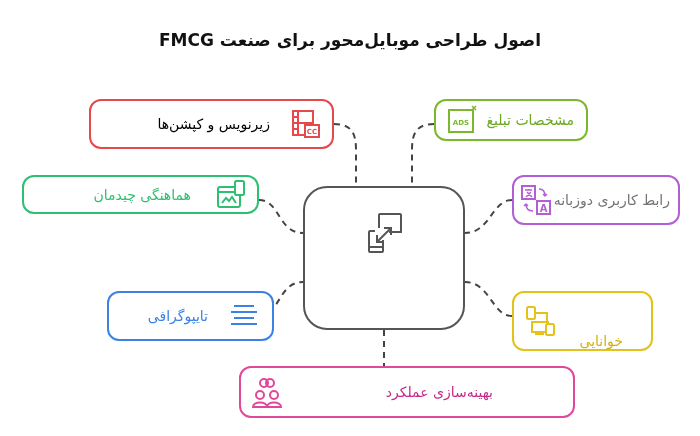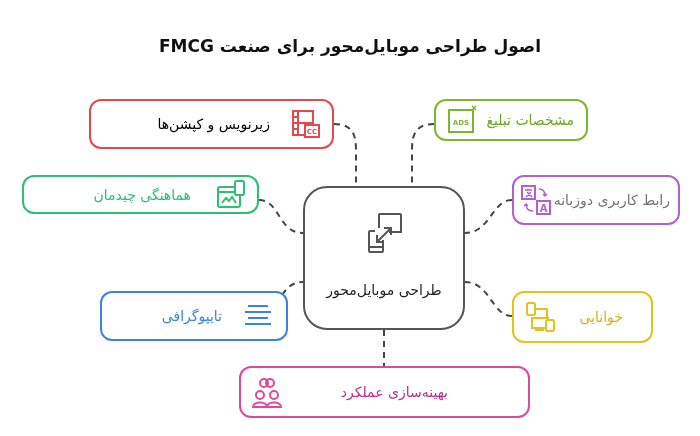--- a/index.html
+++ b/index.html
@@ -1,17 +1,17 @@
 <!DOCTYPE html>
 <html><head>
   <meta charset="utf-8">
   <style>
     html, body { margin: 0; padding: 0; background: #ffffff; }
     body { width: 700px; height: 436px; position: relative; overflow: hidden; font-family: "DejaVu Sans", sans-serif; }
-    .title { position: absolute; left: 0; top: 36px; width: 700px; text-align: center; font-size: 17px; font-weight: bold; color: #111; direction: rtl; }
+    .title { position: absolute; left: 0; top: 30px; width: 700px; text-align: center; font-size: 17px; font-weight: bold; color: #111; direction: rtl; }
     svg.connectors { position: absolute; left: 0; top: 0; width: 700px; height: 436px; }
     .node { position: absolute; box-sizing: border-box; border: 2px solid; border-radius: 12px; background: #fff; display: flex; align-items: center; direction: rtl; }
     .node .label { font-size: 14px; white-space: nowrap; }
     .node .icon { position: absolute; top: 50%; transform: translateY(-50%); width: 32px; height: 32px; }
     .center { position: absolute; left: 303px; top: 186px; width: 162px; height: 144px; border: 2px solid #555; border-radius: 24px; box-sizing: border-box; background: #fff; }
     .center .icon { position: absolute; left: 62px; top: 24px; width: 38px; height: 42px; }
     .center .label { position: absolute; left: 0; top: 94px; width: 158px; text-align: center; font-size: 14px; color: #222; direction: rtl; }
   </style>
 </head>
 <body>
@@ -76,46 +76,46 @@
         <path d="M5 6 L12 6 M8.5 5 L8.5 6 M6 13 L11 8 M7 8 L12 13" stroke-width="1.5"></path>
       <rect x="17" y="17" width="13" height="13"></rect>
       <text x="23.5" y="28" font-size="10" text-anchor="middle" fill="#b25fd6" stroke="none" font-family="DejaVu Sans, sans-serif" font-weight="bold">A</text>
       <path d="M19 5 C23 5 25 8 25 12 M23 10 L25 12 L27 10" stroke-width="1.5"></path>
       <path d="M13 27 C8 27 6 24 6 20 M8 22 L6 20 L4 22" stroke-width="1.5"></path>
     </svg>
   </span>
   <span class="label" style="color:#737373; margin-right:8px;">رابط کاربری دوزبانه</span>
 </div>
 
-<div class="node" style="left:100px; top:291px; width:188px; height:50px; border-color:#3b82e6;">
+<div class="node" style="left:107px; top:291px; width:167px; height:50px; border-color:#3b82e6;">
   <span class="icon" style="right:12px;">
     <svg width="32" height="32" viewBox="0 0 32 32" fill="none" stroke="#3b82e6" stroke-width="2">
       <line x1="6" y1="6" x2="26" y2="6"></line>
         <line x1="3" y1="12" x2="29" y2="12"></line>
         <line x1="6" y1="18" x2="26" y2="18"></line>
         <line x1="3" y1="24" x2="29" y2="24"></line>
     </svg>
   </span>
   <span class="label" style="color:#3b82e6; margin-right:64px;">تایپوگرافی</span>
 </div>
 
-<div class="node" style="left:512px; top:291px; width:141px; height:52px; border-color:#e2c21b;">
+<div class="node" style="left:512px; top:291px; width:141px; height:60px; border-color:#e2c21b;align-items:flex-end;">
   <span class="icon" style="left:10px;">
     <svg width="32" height="32" viewBox="0 0 32 32" fill="none" stroke="#e2c21b" stroke-width="2">
       <rect x="3" y="2" width="8" height="12" rx="1.5"></rect>
       <path d="M11 8 L23 8 L23 18"></path>
         <rect x="8" y="17" width="16" height="10"></rect>
         <line x1="11" y1="29" x2="20" y2="29"></line>
       <rect x="22" y="19" width="8" height="11" rx="1.5" fill="#fff"></rect>
     </svg>
   </span>
   <span class="label" style="color:#d4b010; margin-right:28px;">خوانایی</span>
 </div>
 
-<div class="node" style="left:239px; top:366px; width:291px; height:52px; border-color:#e0489a;padding-left:28px;">
+<div class="node" style="left:239px; top:366px; width:336px; height:52px; border-color:#e0489a;padding-left:28px;">
   <span class="icon" style="left:10px;">
     <svg width="32" height="34" viewBox="0 0 32 34" fill="none" stroke="#e0489a" stroke-width="2">
       <circle cx="13" cy="7" r="4"></circle>
         <circle cx="19" cy="7" r="4"></circle>
       <circle cx="9" cy="19" r="4"></circle>
         <path d="M2 31 C2 25 16 25 16 31 Z"></path>
       <circle cx="23" cy="19" r="4"></circle>
         <path d="M16 31 C16 25 30 25 30 31 Z"></path>
     </svg>
   </span>
@@ -126,14 +126,13 @@
   <span class="icon">
     <svg width="38" height="42" viewBox="0 0 38 42" fill="none" stroke="#555" stroke-width="2">
       <path d="M22 20 L34 20 L34 3 Q34 2 33 2 L13 2 Q12 2 12 3 L12 16"></path>
       <path d="M8 19 L3 19 Q2 19 2 20 L2 39 Q2 40 3 40 L15 40 Q16 40 16 39 L16 28"></path>
       <line x1="2" y1="35" x2="16" y2="35"></line>
       <line x1="10" y1="30" x2="24" y2="16"></line>
       <path d="M17 16 L24 16 L24 23"></path>
       <path d="M10 23 L10 30 L17 30"></path>
     </svg>
   </span>
-  <div class="label">طراحی موبایل‌محور</div>
 </div>
 
 </body></html>

